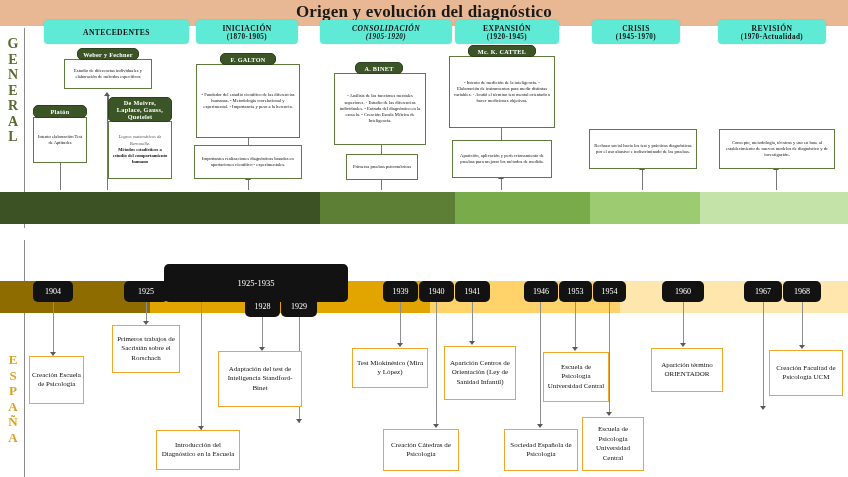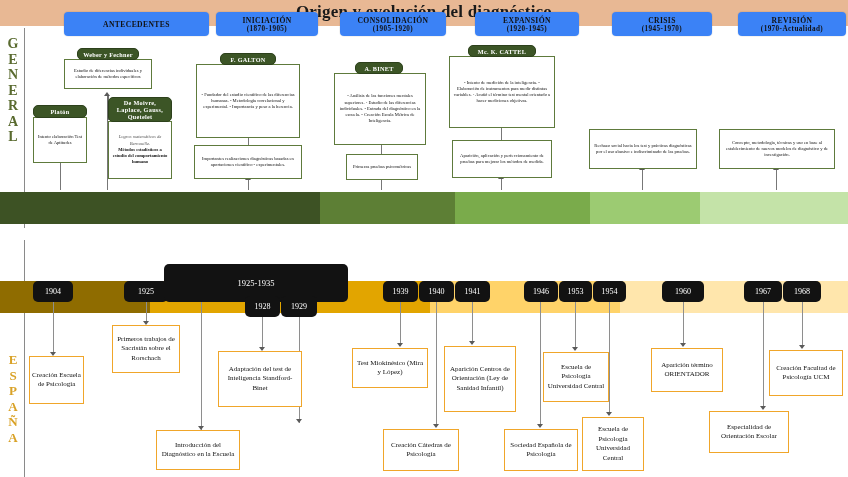--- a/index.html
+++ b/index.html
@@ -70,27 +70,26 @@
     border-bottom:4px solid #5a5a5a;
   }
 
   
   .ribbon{position:absolute;left:0;top:192px;width:848px;height:32px;z-index:1;}
   .seg{position:absolute;top:0;height:32px;}
   .seg .body{position:absolute;left:0;top:0;height:32px;width:100%;}
   .seg .tip{position:absolute;top:0;width:0;height:0;
     border-top:16px solid transparent;border-bottom:16px solid transparent;}
   .phase-label{
-    position:absolute;top:12px;height:24px;
-    background:#3b82f6;border-radius:4px;
+    position:absolute;top:20px;height:24px;
+    background:#5eead4;border-radius:4px;
     display:flex;flex-direction:column;align-items:center;justify-content:center;
     font-size:7.6px;font-weight:bold;color:#111;letter-spacing:.4px;
     z-index:6;box-shadow:0 0 0 1px rgba(0,0,0,.05);
     font-family:"Liberation Serif", serif;
-    margin-left:20px;
   }
   .phase-label .sub{font-size:7.2px;font-weight:bold;}
   .yribbon{position:absolute;left:0;top:281px;width:848px;height:32px;z-index:1;}
   .yseg{position:absolute;top:0;height:32px;}
   .yseg .tip{position:absolute;top:0;width:0;height:0;
     border-top:16px solid transparent;border-bottom:16px solid transparent;}
 
   .ychip{
     position:absolute;height:21px;background:#121212;border-radius:5px;
     color:#ffffff;display:flex;align-items:center;justify-content:center;
@@ -210,29 +209,29 @@
     </div>
   </div>
 
   <div class="phase-label" style="left:44px;width:145px;">
     <span>ANTECEDENTES</span>
   </div>
   <div class="phase-label" style="left:196px;width:102px;">
     <span>INICIACIÓN</span>
     <span class="sub">(1870-1905)</span>
   </div>
-  <div class="phase-label" style="left:320px;width:106px;">
+  <div class="phase-label" style="left:320px;width:132px;font-style:italic;">
     <span>CONSOLIDACIÓN</span>
     <span class="sub">(1905-1920)</span>
   </div>
   <div class="phase-label" style="left:455px;width:104px;">
     <span>EXPANSIÓN</span>
     <span class="sub">(1920-1945)</span>
   </div>
-  <div class="phase-label" style="left:592px;width:100px;">
+  <div class="phase-label" style="left:592px;width:88px;">
     <span>CRISIS</span>
     <span class="sub">(1945-1970)</span>
   </div>
   <div class="phase-label" style="left:718px;width:108px;">
     <span>REVISIÓN</span>
     <span class="sub">(1970-Actualidad)</span>
   </div>
 
   <div class="yribbon">
     <div class="yseg" style="left:0;width:230px;">
@@ -308,21 +307,20 @@
 
   <div class="stem" style="left:802px;top:302px;height:46px;"></div>
   <div class="stem-arrow" style="left:799px;top:345px;"></div>
 
   <div class="evbox" style="left:29px;top:356px;width:55px;height:48px;">Creación Escuela de Psicología</div>
   <div class="evbox" style="left:112px;top:325px;width:68px;height:48px;">Primeros trabajos de Sacristán sobre el Rorschach</div>
   <div class="evbox" style="left:156px;top:430px;width:84px;height:40px;">Introducción del Diagnóstico en la Escuela</div>
   <div class="evbox" style="left:218px;top:351px;width:84px;height:56px;">Adaptación del test de Inteligencia Standford-Binet</div>
   <div class="evbox" style="left:352px;top:348px;width:76px;height:40px;">Test Miokinésico (Mira y López)</div>
   <div class="evbox" style="left:383px;top:429px;width:76px;height:42px;">Creación Cátedras de Psicología</div>
-  <div class="evbox" style="left:444px;top:346px;width:72px;height:66px;">Aparición Centros de Orientación (Ley de Sanidad Infantil)</div>
+  <div class="evbox" style="left:444px;top:346px;width:72px;height:54px;">Aparición Centros de Orientación (Ley de Sanidad Infantil)</div>
   <div class="evbox" style="left:504px;top:429px;width:74px;height:42px;">Sociedad Española de Psicología</div>
   <div class="evbox" style="left:543px;top:352px;width:66px;height:50px;">Escuela de Psicología Universidad Central</div>
   <div class="evbox" style="left:582px;top:417px;width:62px;height:54px;">Escuela de Psicología Universidad Central</div>
   <div class="evbox" style="left:651px;top:348px;width:72px;height:44px;">Aparición término ORIENTADOR</div>
-  <div class="evbox" style="left:709px;top:411px;width:80px;height:42px;">Especialidad de Orientación Escolar</div>
   <div class="evbox" style="left:769px;top:350px;width:74px;height:46px;">Creación Facultad de Psicología UCM</div>
 
 </div>
 
 </body></html>

